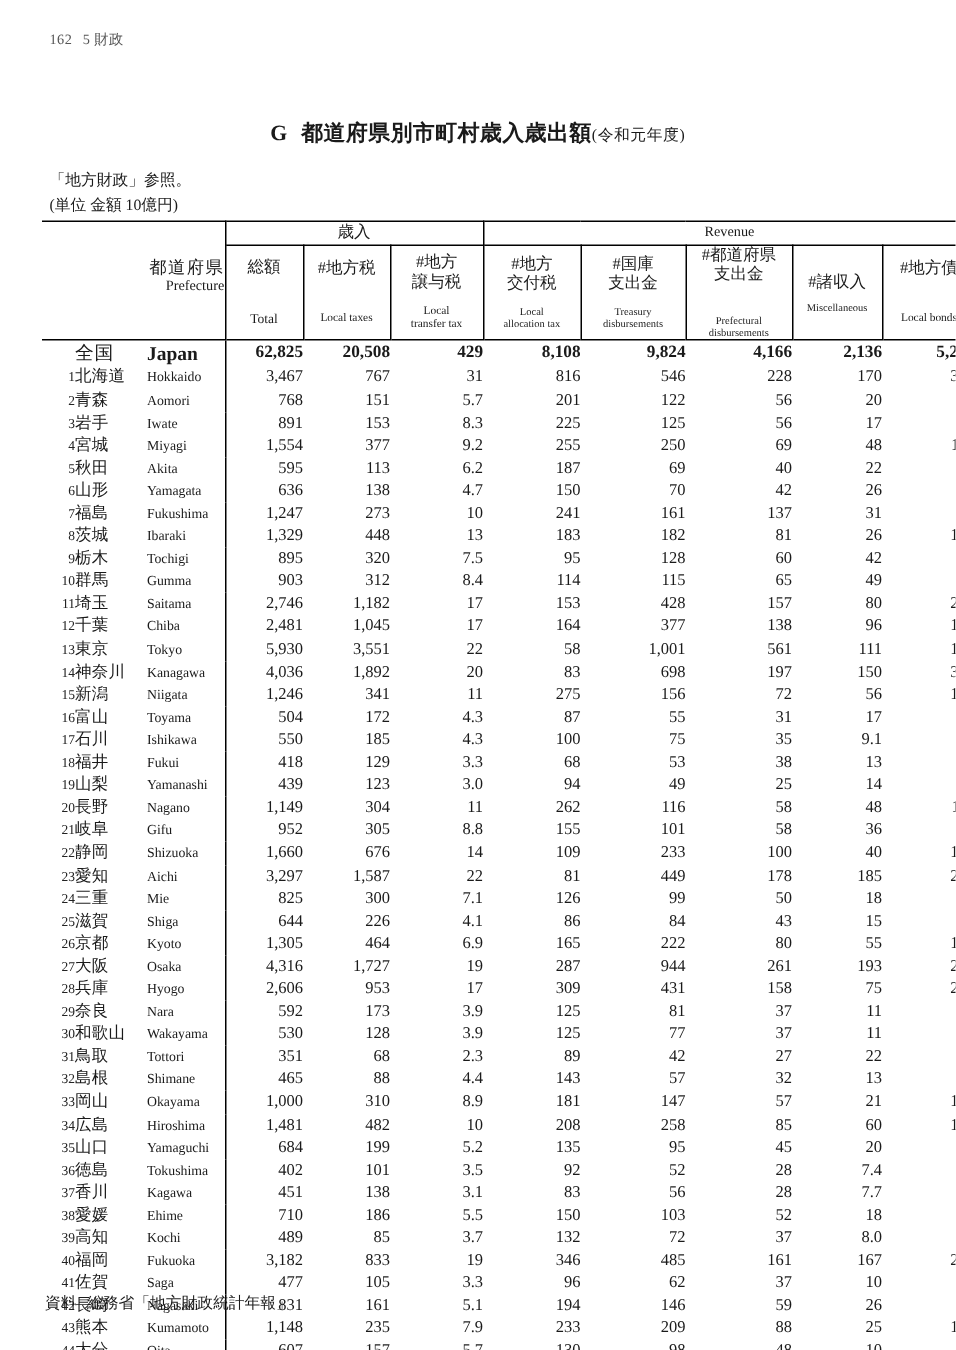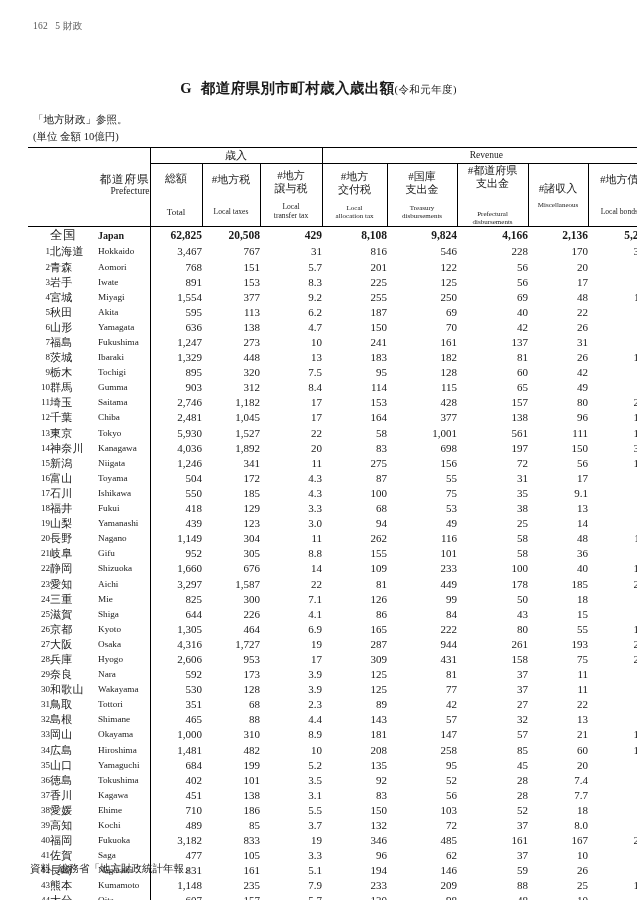--- a/index.html
+++ b/index.html
@@ -172,21 +172,21 @@
     line-height: 15.1px;
     padding-left: 2px;
   }
   .r-en {
     font-size: 9.2px;
     white-space: nowrap;
     line-height: 15.1px;
     padding-left: 5px;
   }
   tr.total-row .r-jp  { font-size: 12.5px; font-weight: normal; letter-spacing: 0.5px; }
-  tr.total-row .r-en  { font-size: 10px; font-weight: bold; }
+  tr.total-row .r-en  { font-size: 13px; font-weight: bold; }
   tr.total-row .r-num { font-weight: bold; font-size: 11.5px; }
   tr.total-row td { height: 17px; line-height: 17px; }
 
   
   .source-note {
     position: absolute;
     left: 30px;
     top: 862px;
     font-size: 10.5px;
     white-space: nowrap;
@@ -449,21 +449,21 @@
             <td class="r-num">377</td>
             <td class="r-num">138</td>
             <td class="r-num">96</td>
             <td class="r-num">199</td>
           </tr>
           <tr>
             <td class="r-rank">13</td>
             <td class="r-jp">東京</td>
             <td class="r-en br-thin">Tokyo</td>
             <td class="r-num">5,930</td>
-            <td class="r-num">1,527</td>
+            <td class="r-num">3,551</td>
             <td class="r-num">22</td>
             <td class="r-num">58</td>
             <td class="r-num">1,001</td>
             <td class="r-num">561</td>
             <td class="r-num">111</td>
             <td class="r-num">142</td>
           </tr>
           <tr>
             <td class="r-rank">14</td>
             <td class="r-jp">神奈川</td>

